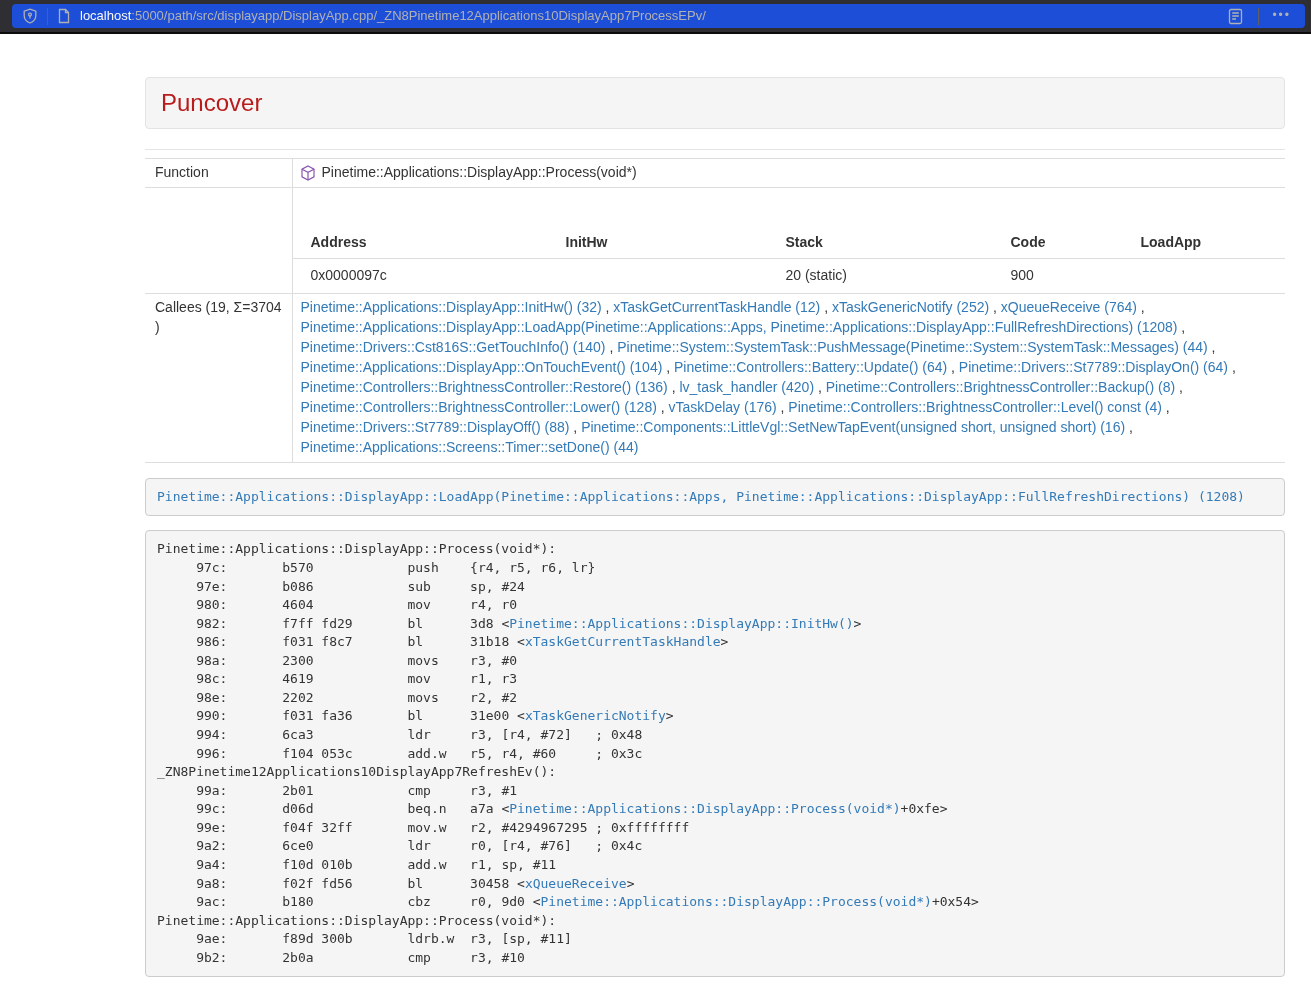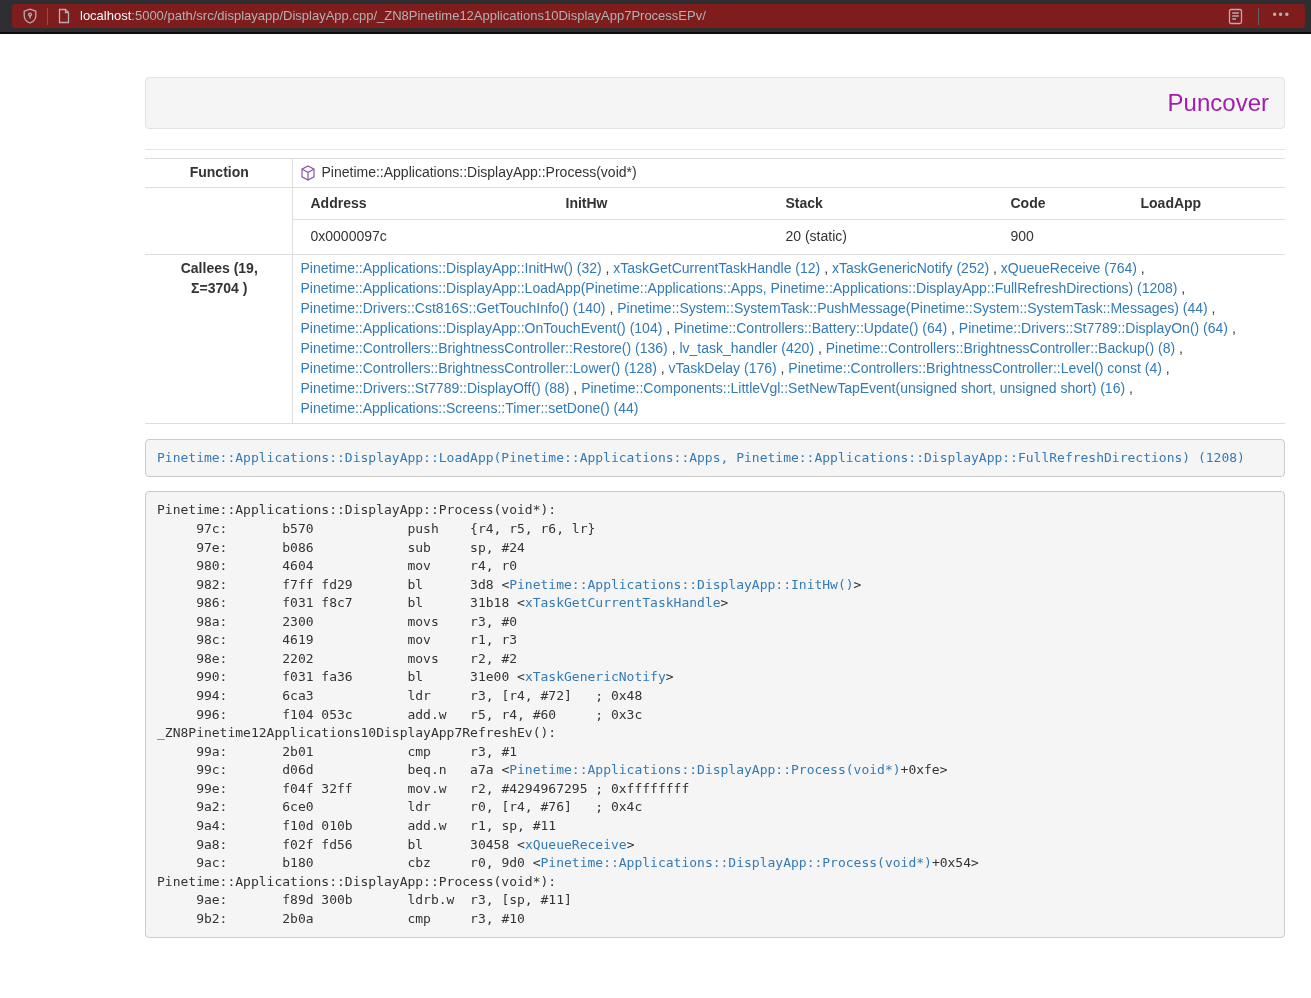--- a/index.html
+++ b/index.html
@@ -17,21 +17,21 @@
   
   .browser-bar {
     position: relative;
     height: 34px;
     background: #2f2f33;
     border-bottom: 2px solid #0c0c0d;
   }
   .url-field {
     position: absolute;
     left: 12px; right: 6px; top: 4px; bottom: 4px;
-    background: #7f1d1d;
+    background: #1d4ed8;
     border-radius: 4px;
     display: flex;
     align-items: center;
     padding: 0 10px;
     color: #b1b1b3;
   }
   .bar-sep { width: 1px; height: 17px; background: #606065; margin: 0 9px; flex: 0 0 auto; }
   .url-text {
     flex: 1 1 auto;
     font-size: 13px;
@@ -48,47 +48,47 @@
   .page { padding: 43px 26px 0 145px; }
   .page-inner { width: 1140px; }
 
   .panel {
     background: #f5f5f5;
     border: 1px solid #e3e3e3;
     border-radius: 4px;
     padding: 11px 15px;
     margin-bottom: 20px;
   }
-  .panel h1 { font-size: 24px; font-weight: normal; color: #a21caf; line-height: 28px; text-align: right; }
+  .panel h1 { font-size: 24px; font-weight: normal; color: #b91c1c; line-height: 28px; }
 
   hr.divider { border: 0; border-top: 1px solid #e5e5e5; margin: 11px 0 0 0; }
 
   .breadcrumb-line { margin: 21px 0 6px 2px; }
   .breadcrumb-line .sep { color: #a6a6a6; margin: 0 4px; }
   .breadcrumb-line .linenum { color: #333; }
 
   
   table.meta { width: 100%; border-collapse: collapse; border-bottom: 1px solid #ddd; margin-top: 8px; }
   table.meta > tbody > tr > th.rowlabel {
     width: 147px;
-    text-align: center;
+    text-align: left;
     vertical-align: top;
-    font-weight: bold;
+    font-weight: normal;
     padding: 4px 8px 4px 10px;
     border-top: 1px solid #ddd;
     border-right: 1px solid #ddd;
   }
   table.meta > tbody > tr > td.rowcontent {
     vertical-align: top;
     padding: 4px 8px;
     border-top: 1px solid #ddd;
   }
   table.meta > tbody > tr.nested-row > td.rowcontent { padding: 0; }
 
-  table.inner { width: 100%; border-collapse: collapse; }
+  table.inner { width: 100%; border-collapse: collapse; margin-top: 39px; }
   table.inner th {
     text-align: left; font-weight: bold;
     padding: 6px 8px 5px 18px;
     border-bottom: 1px solid #ddd;
   }
   table.inner td { padding: 7px 8px 7px 18px; }
 
   .symbol-cell { display: flex; align-items: center; }
   .symbol-icon { display: inline-flex; margin-right: 7px; }
   .callees-cell a { white-space: normal; }

